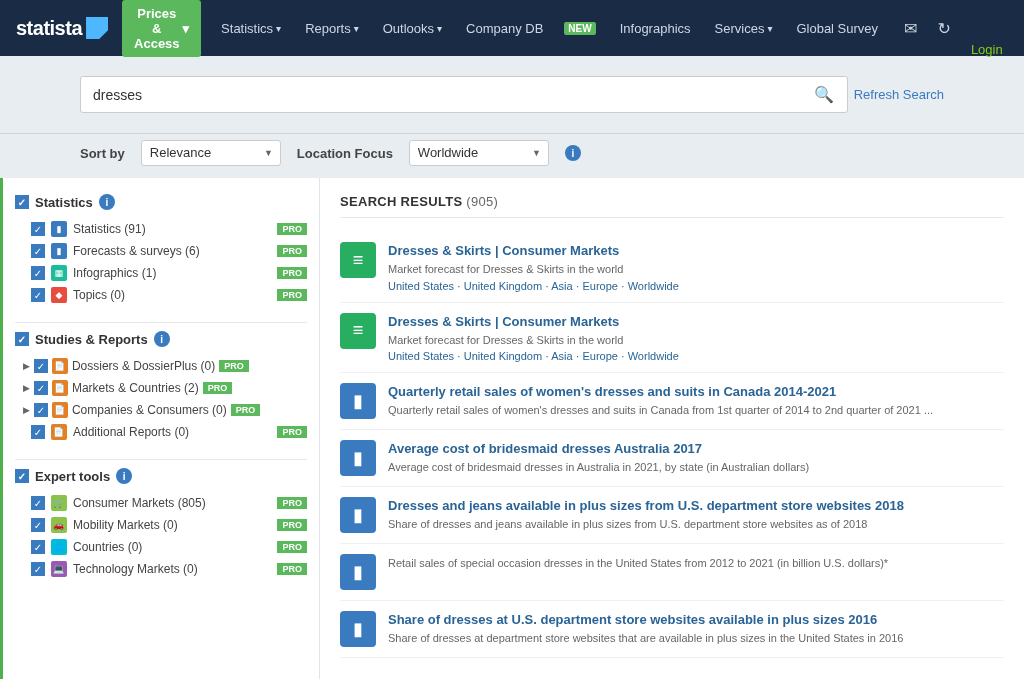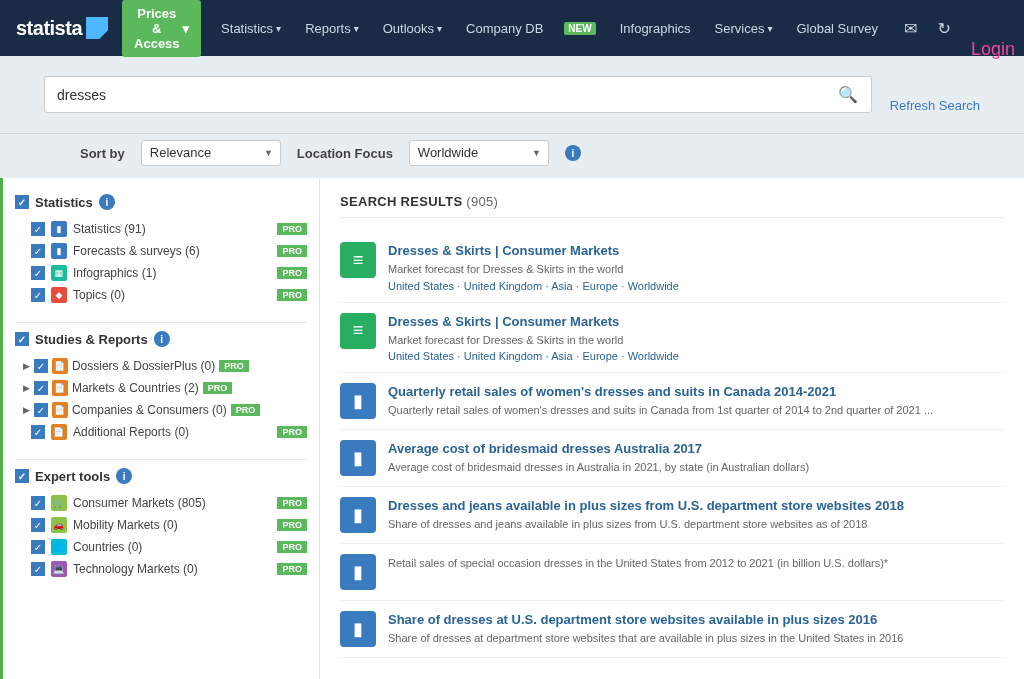--- a/index.html
+++ b/index.html
@@ -69,34 +69,34 @@
     .nav-spacer { flex: 1; }
     .nav-icon-btn {
       color: #cdd7e3;
       background: none;
       border: none;
       cursor: pointer;
       font-size: 16px;
       padding: 6px 8px;
     }
     .nav-login {
-      color: #ec4899;
-      font-size: 18px;
+      color: #84cc16;
+      font-size: 13px;
       cursor: pointer;
       padding: 6px 8px;
       margin-top: 42px;
     }
 
     
     .search-area {
       background: #e8edf2;
-      padding: 20px 44px;
-      display: flex;
-      align-items: flex-end;
-      gap: 18px;
+      padding: 20px 80px;
+      display: flex;
+      align-items: center;
+      gap: 6px;
       border-bottom: 1px solid #d0d5da;
     }
     .search-box {
       flex: 1;
       display: flex;
       align-items: center;
       background: #fff;
       border: 1px solid #ccc;
       border-radius: 3px;
       padding: 8px 12px;

